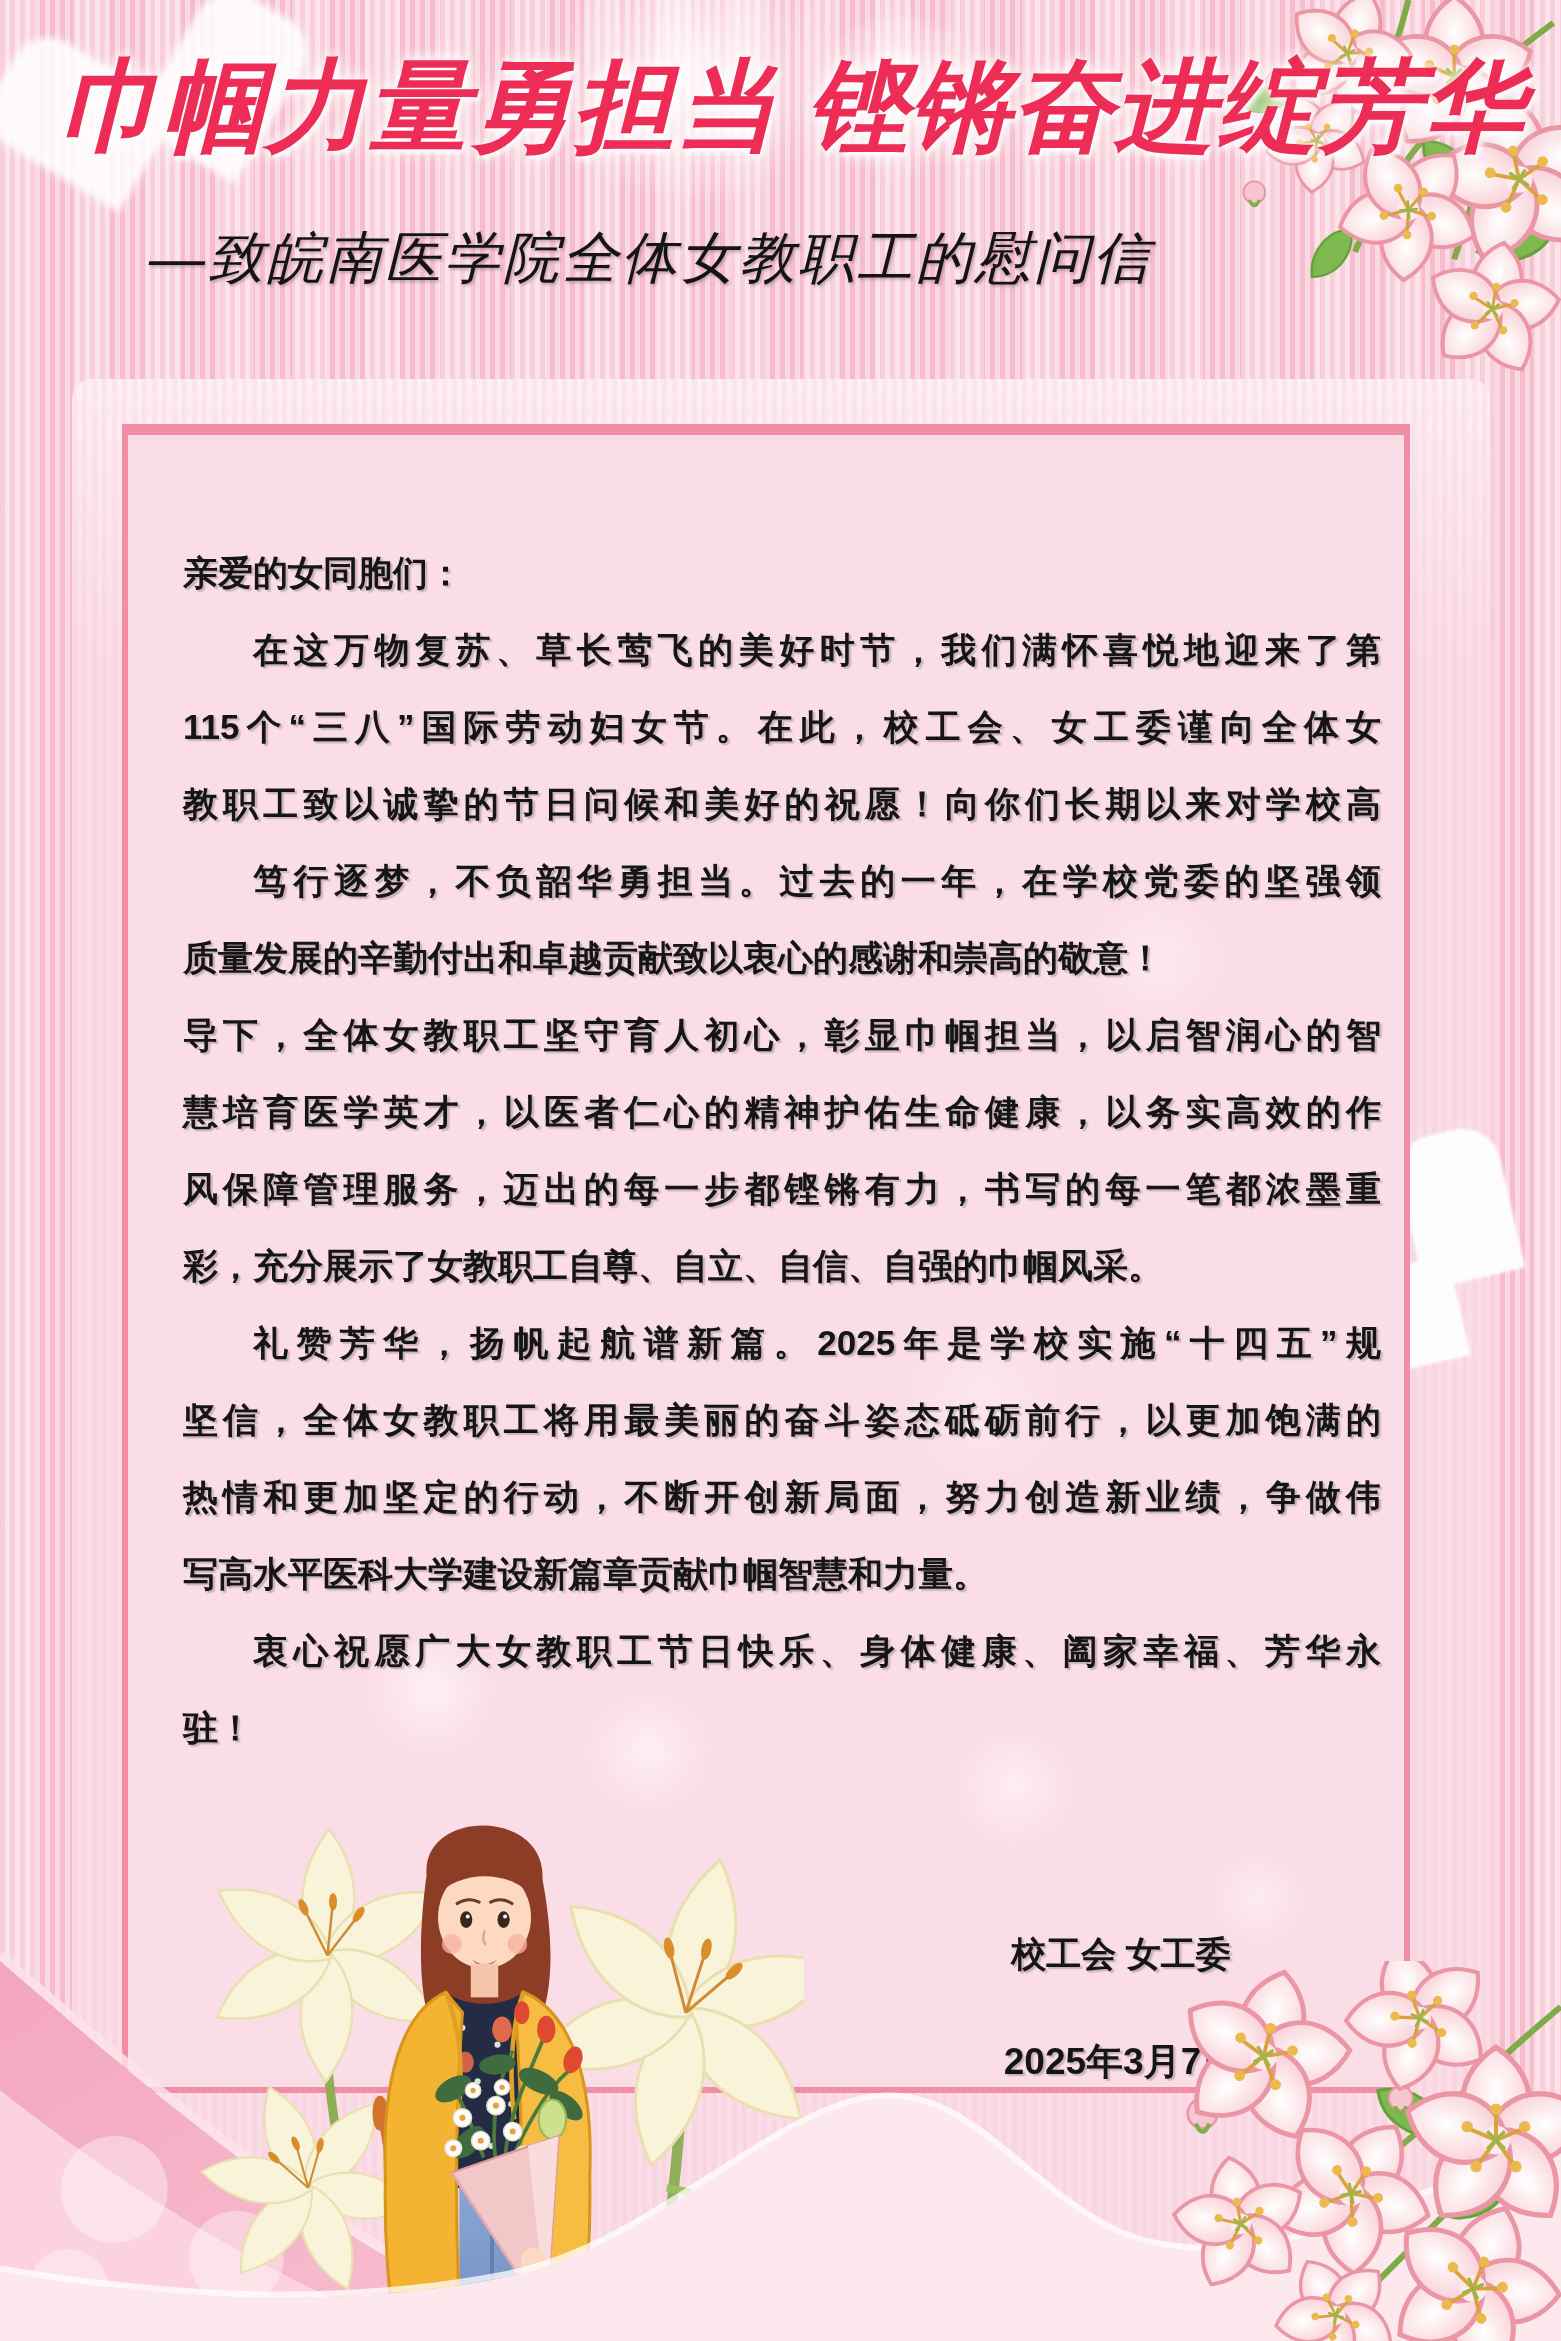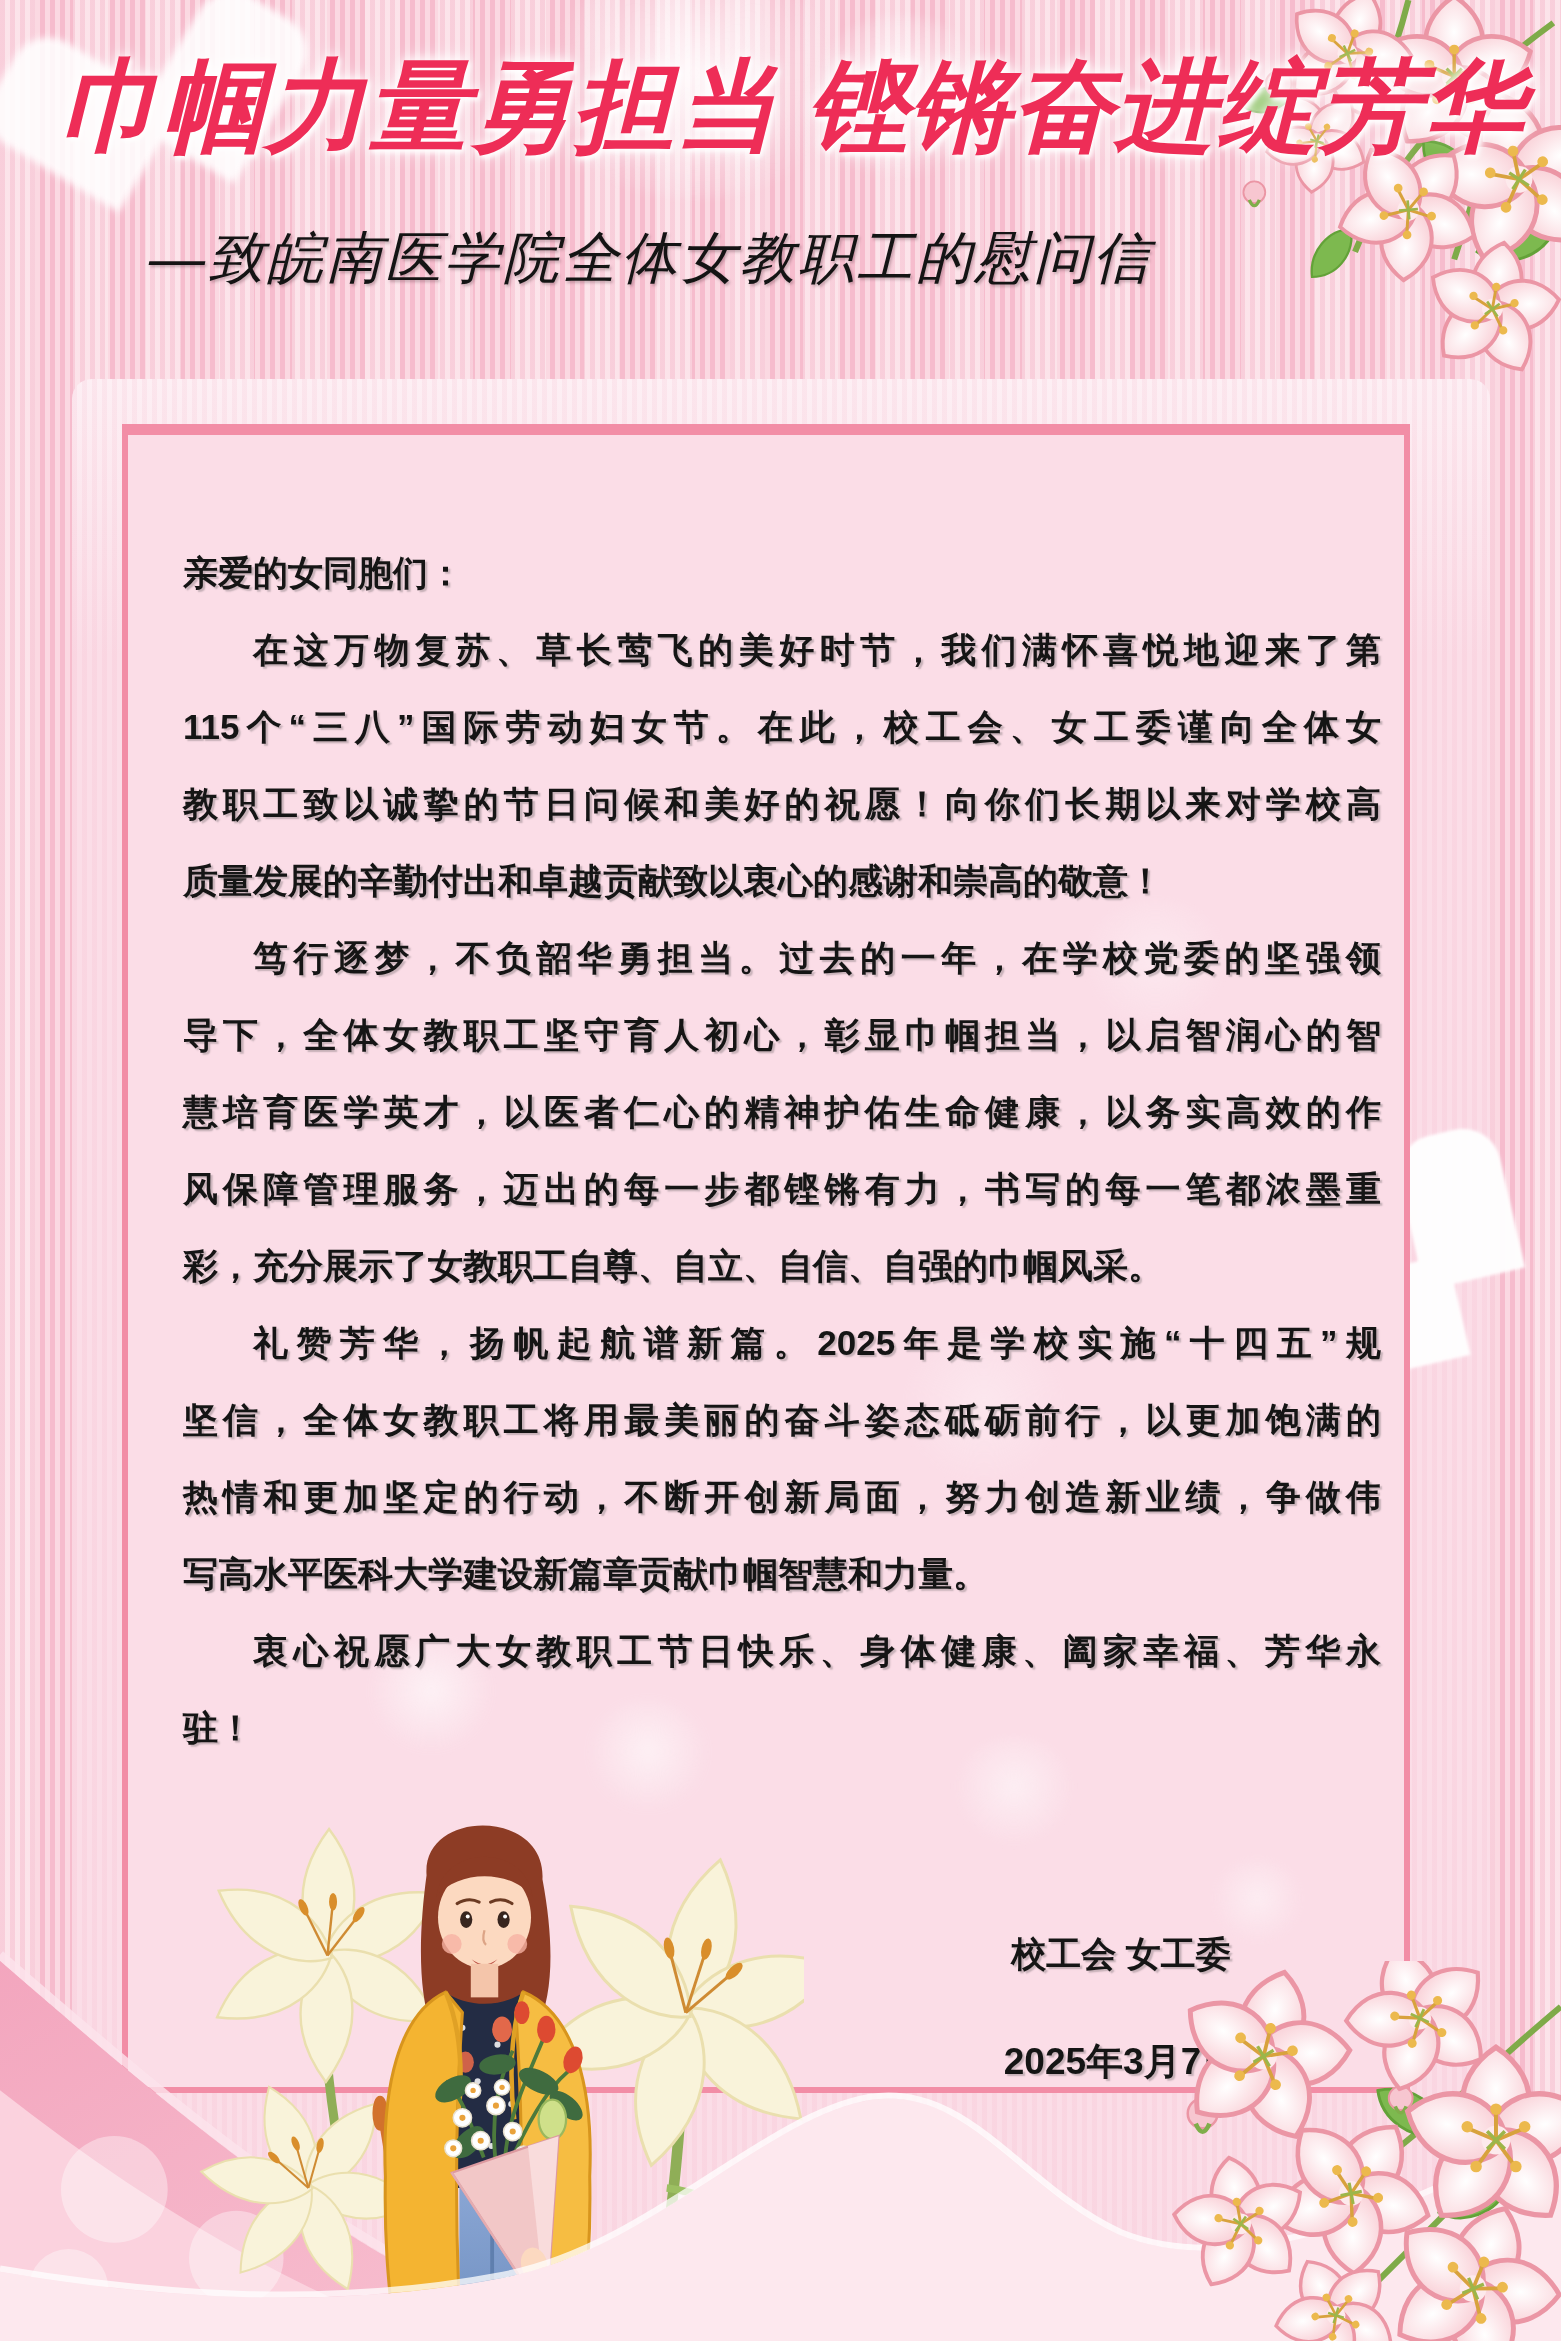--- a/index.html
+++ b/index.html
@@ -156,22 +156,22 @@
 <div class="bokeh abs" style="left:953px;top:1738px;width:122px;height:107px;opacity:.6;"></div>
 <div class="bokeh abs" style="left:1212px;top:1860px;width:91px;height:84px;opacity:.55;"></div>
 <div class="bokeh abs" style="left:1083px;top:900px;width:145px;height:130px;opacity:.4;"></div>
 <div class="bokeh abs" style="left:900px;top:1334px;width:168px;height:152px;opacity:.35;"></div>
 
 <div class="letter abs">
     <div class="line greeting">亲爱的女同胞们：</div>
     <div class="line fill-indent">在这万物复苏、草长莺飞的美好时节，我们满怀喜悦地迎来了第</div>
     <div class="line fill">115个“三八”国际劳动妇女节。在此，校工会、女工委谨向全体女</div>
     <div class="line fill">教职工致以诚挚的节日问候和美好的祝愿！向你们长期以来对学校高</div>
+    <div class="line fill-indent">笃行逐梦，不负韶华勇担当。过去的一年，在学校党委的坚强领</div>
     <div class="line end">质量发展的辛勤付出和卓越贡献致以衷心的感谢和崇高的敬意！</div>
-    <div class="line fill-indent">笃行逐梦，不负韶华勇担当。过去的一年，在学校党委的坚强领</div>
     <div class="line fill">导下，全体女教职工坚守育人初心，彰显巾帼担当，以启智润心的智</div>
     <div class="line fill">慧培育医学英才，以医者仁心的精神护佑生命健康，以务实高效的作</div>
     <div class="line fill">风保障管理服务，迈出的每一步都铿锵有力，书写的每一笔都浓墨重</div>
     <div class="line end">彩，充分展示了女教职工自尊、自立、自信、自强的巾帼风采。</div>
     <div class="line fill-indent">礼赞芳华，扬帆起航谱新篇。2025年是学校实施“十四五”规</div>
     <div class="line fill">坚信，全体女教职工将用最美丽的奋斗姿态砥砺前行，以更加饱满的</div>
     <div class="line fill">热情和更加坚定的行动，不断开创新局面，努力创造新业绩，争做伟</div>
     <div class="line end">写高水平医科大学建设新篇章贡献巾帼智慧和力量。</div>
     <div class="line fill-indent">衷心祝愿广大女教职工节日快乐、身体健康、阖家幸福、芳华永</div>
     <div class="line end">驻！</div>

